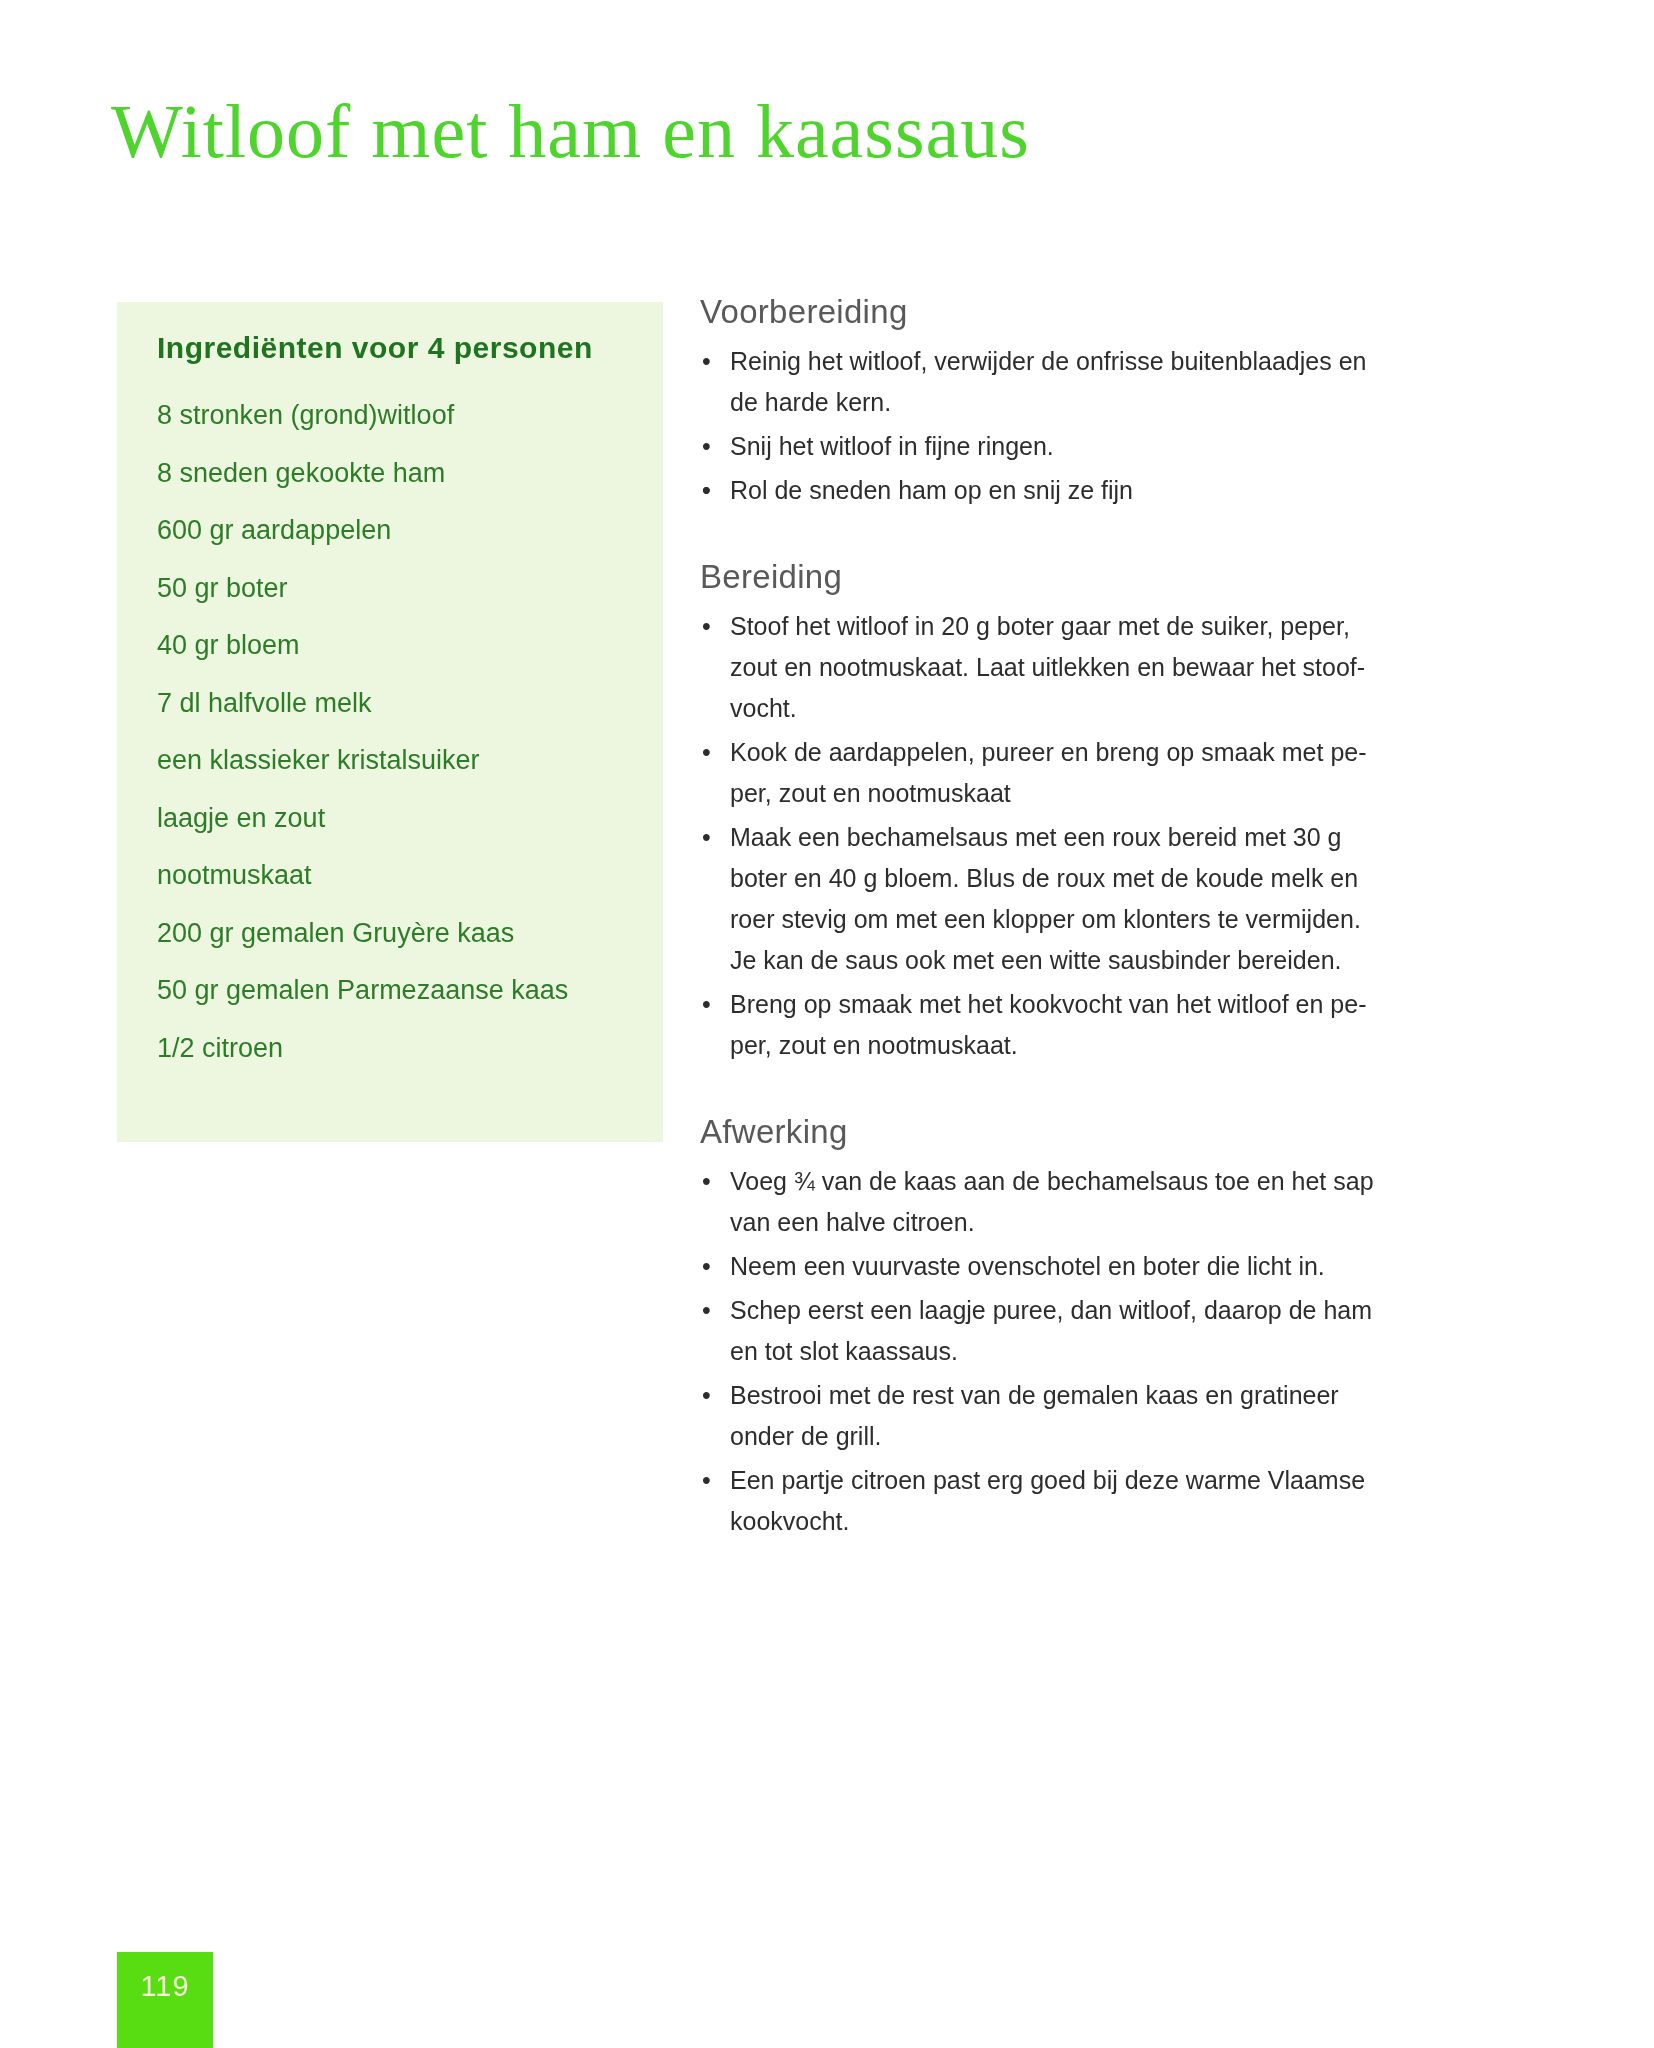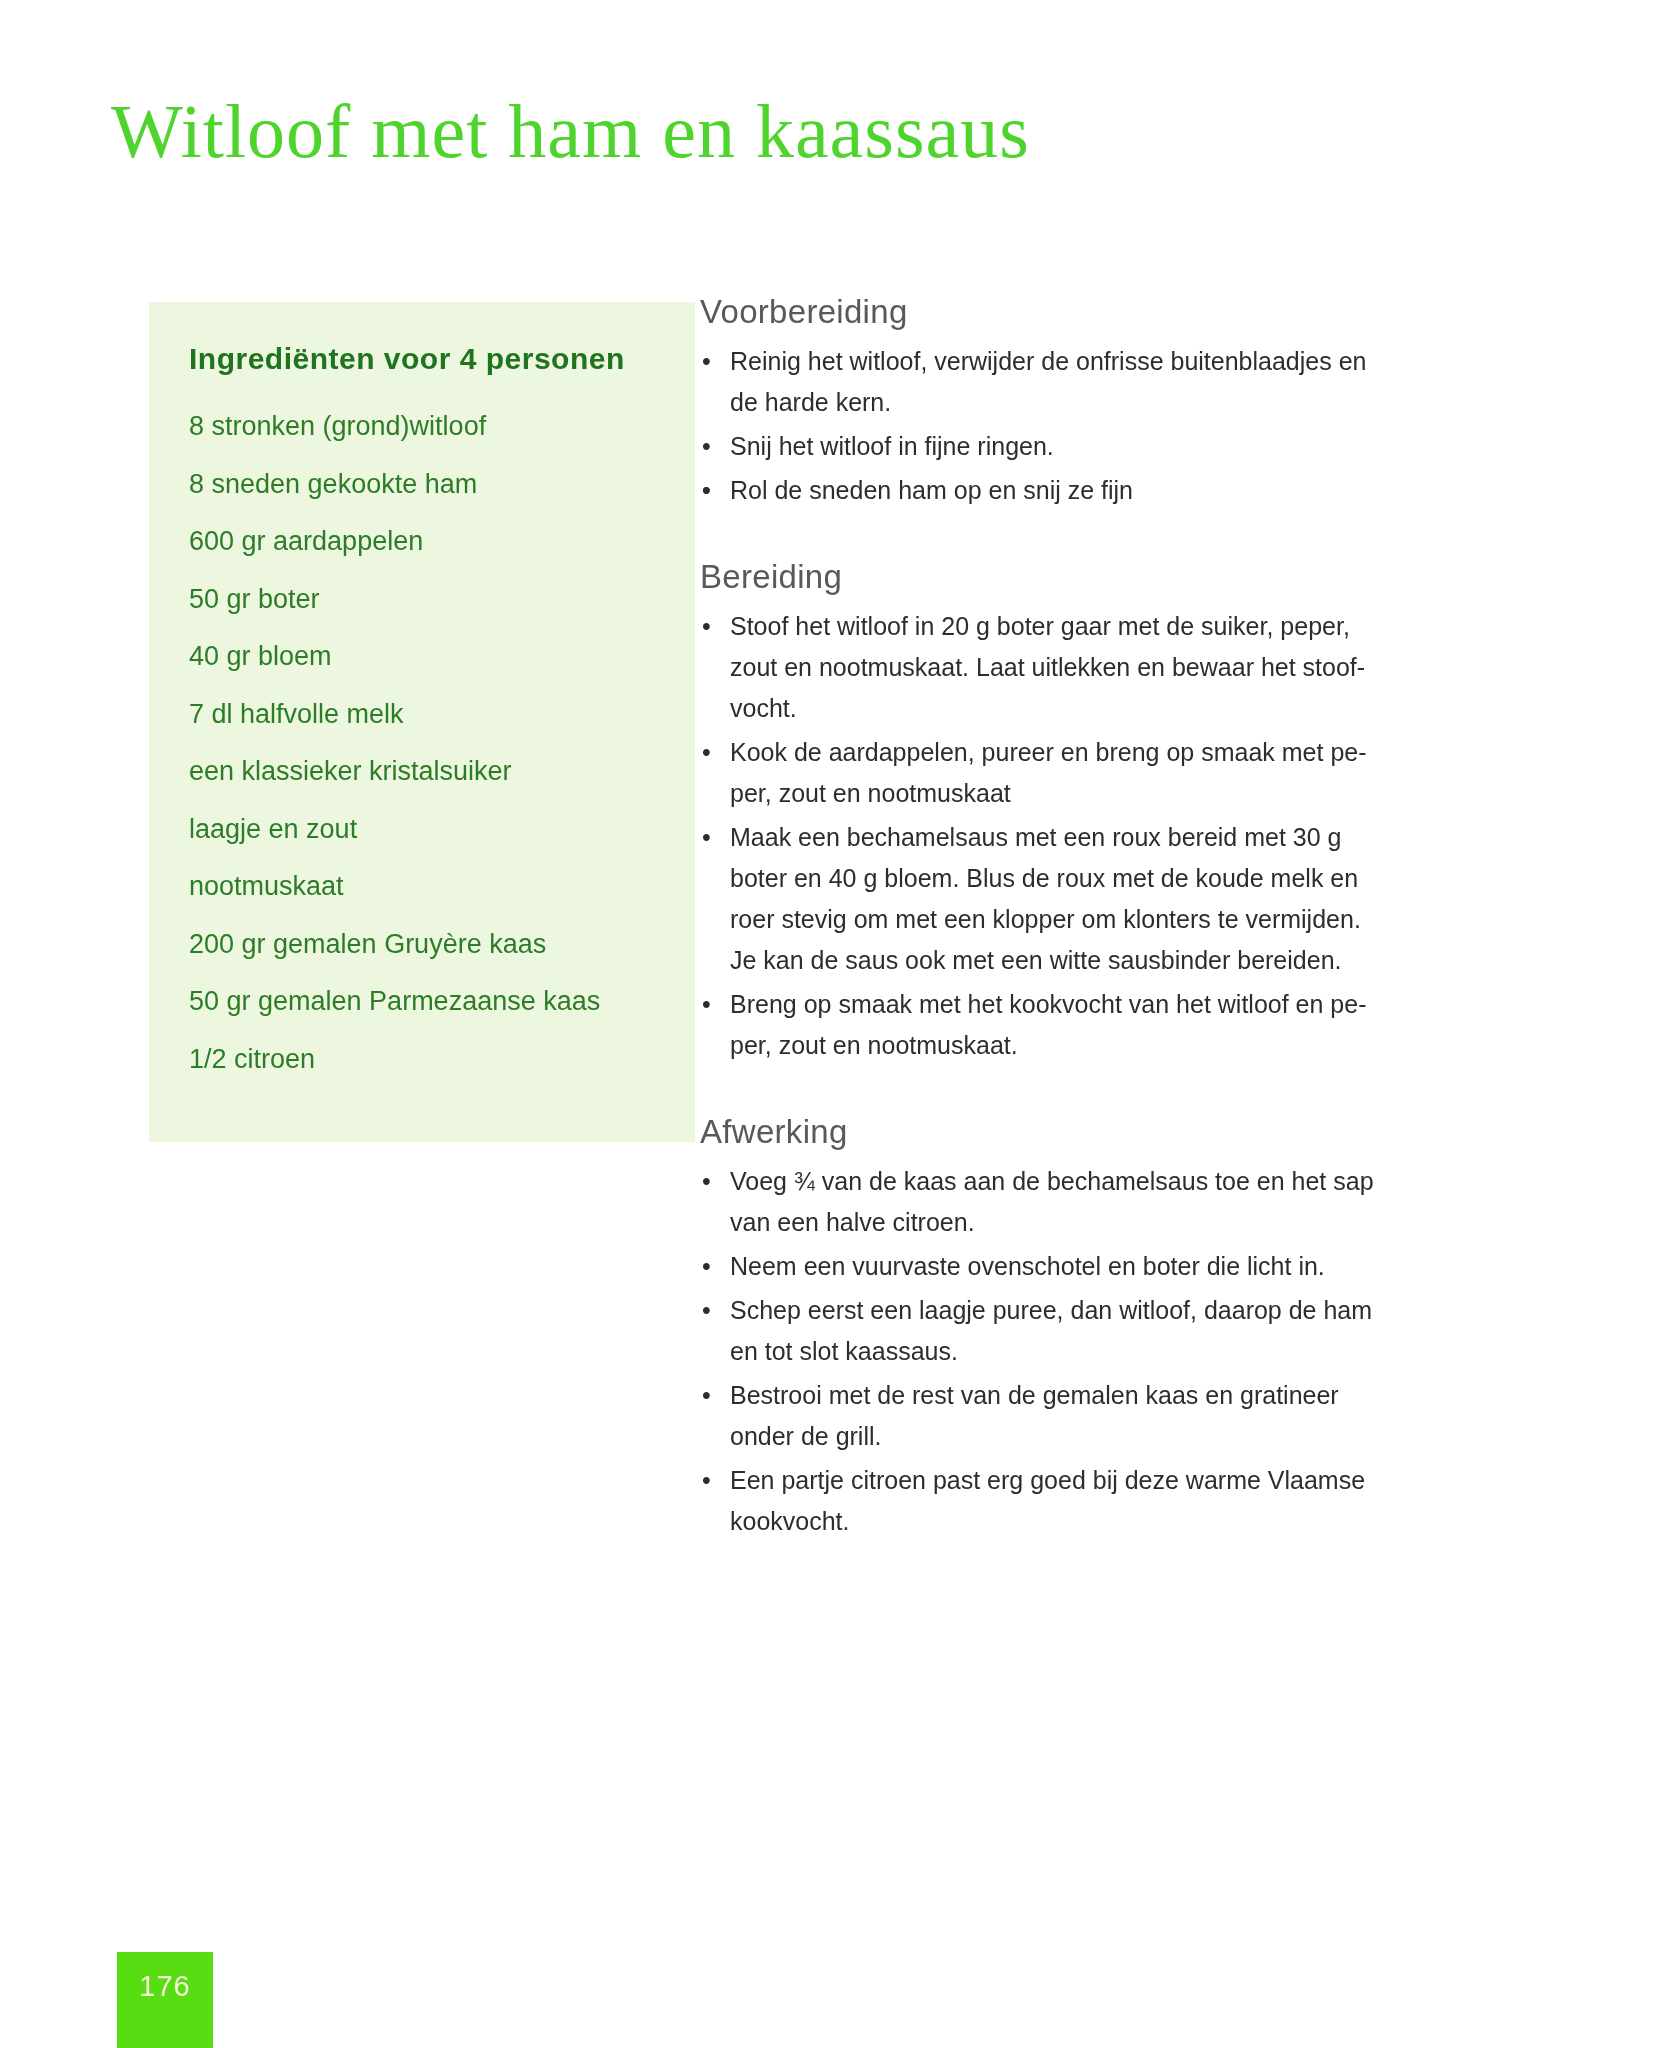--- a/index.html
+++ b/index.html
@@ -33,22 +33,21 @@
 
   
   .ingredients-box {
     position: absolute;
     left: 117px;
     top: 302px;
     width: 546px;
     height: 840px;
     background: #edf6de;
     box-sizing: border-box;
-    padding: 40px 28px 0 40px;
-    margin-left: 32px;
+    padding: 29px 28px 0 40px;
   }
   .ingredients-heading {
     margin: 0 0 22px 0;
     font-size: 30px;
     font-weight: 700;
     color: #1f7420;
     letter-spacing: 0.5px;
   }
   .ingredients-list {
     list-style: none;
@@ -187,16 +186,16 @@
         <li><span class="bullet-dot">•</span><span class="bullet-text">Bestrooi met de rest van de gemalen kaas en gratineer
 onder de grill.</span></li>
         <li><span class="bullet-dot">•</span><span class="bullet-text">Een partje citroen past erg goed bij deze warme Vlaamse
 kookvocht.</span></li>
       </ul>
     </div>
 
   </div>
 
   <div class="page-num-box">
-    <span class="page-num">176</span>
+    <span class="page-num">119</span>
   </div>
 
 </div>
 
 </body></html>

